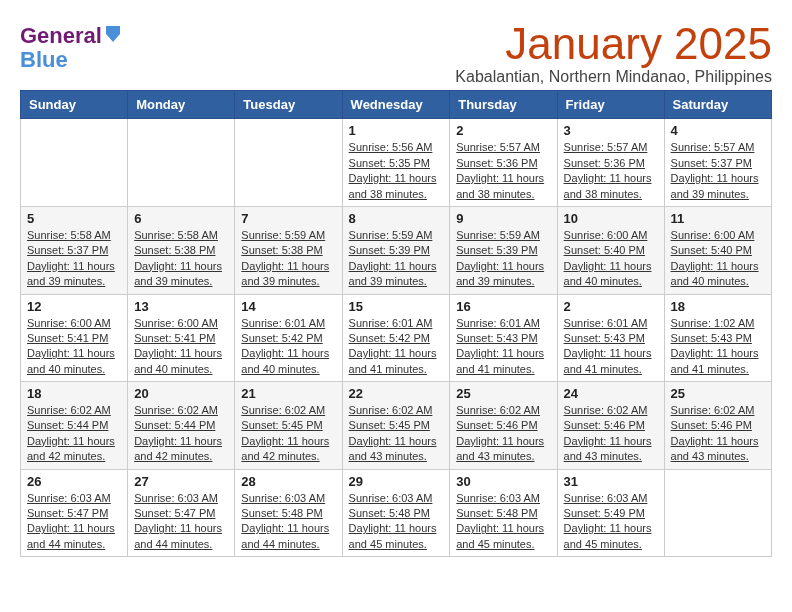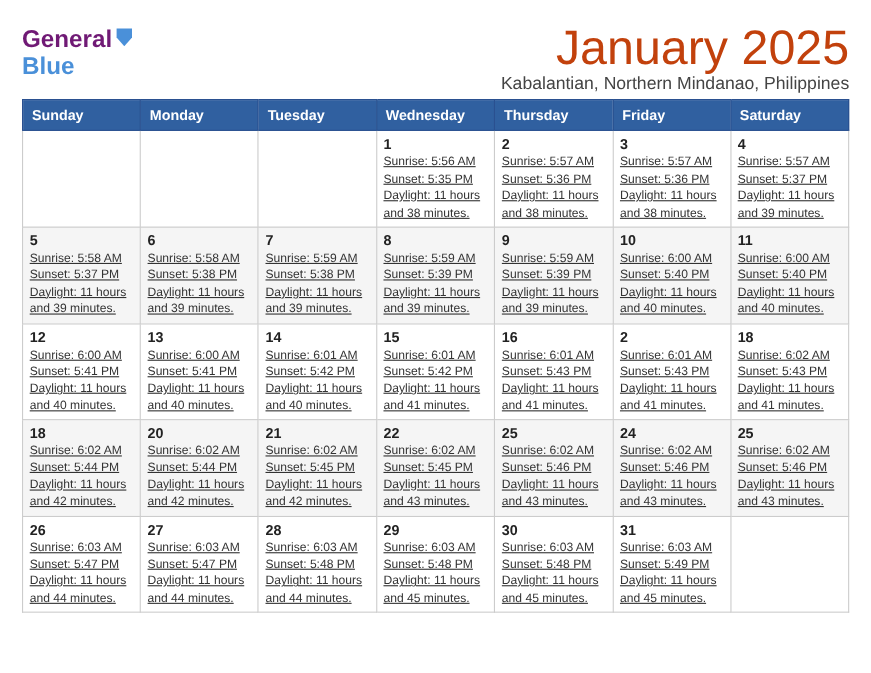--- a/index.html
+++ b/index.html
@@ -238,21 +238,21 @@
         </td>
         <td>
           <div class="day-num">2</div>
           <div class="day-info">Sunrise: 6:01 AM
 Sunset: 5:43 PM
 Daylight: 11 hours
 and 41 minutes.</div>
         </td>
         <td>
           <div class="day-num">18</div>
-          <div class="day-info">Sunrise: 6:02 AM
+          <div class="day-info">Sunrise: 1:02 AM
 Sunset: 5:43 PM
 Daylight: 11 hours
 and 41 minutes.</div>
         </td>
       </tr>
       <tr>
         <td>
           <div class="day-num">18</div>
           <div class="day-info">Sunrise: 6:02 AM
 Sunset: 5:44 PM

